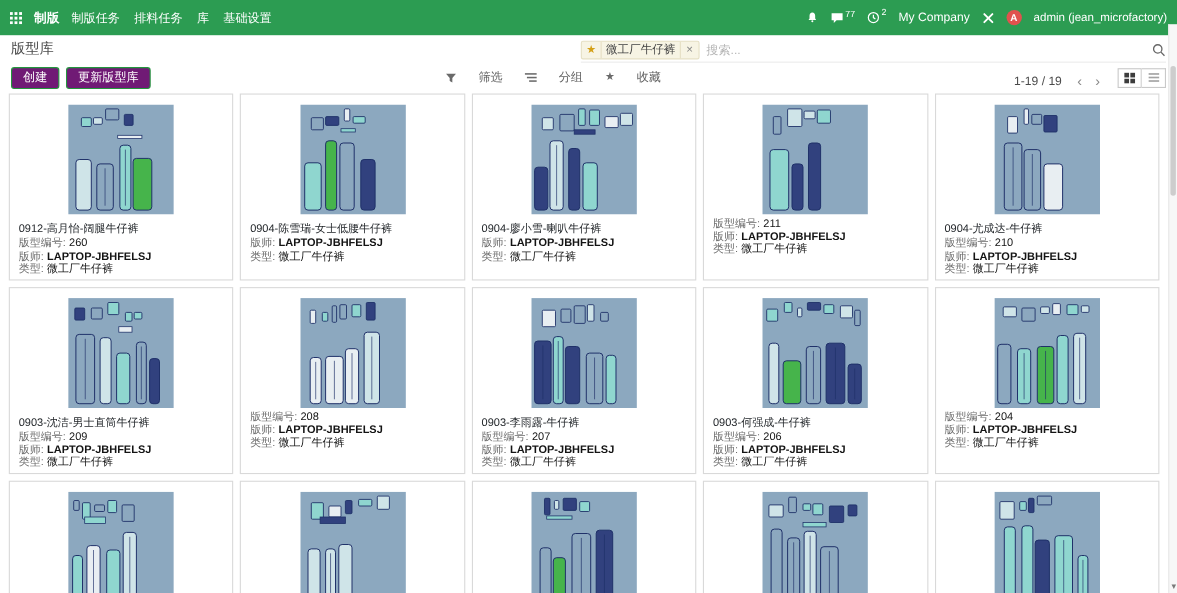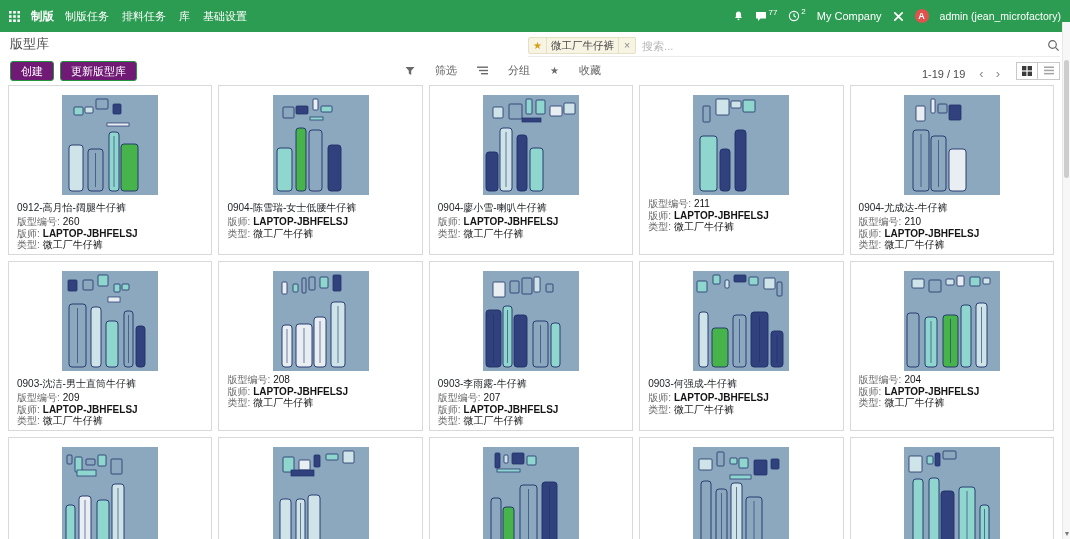--- a/index.html
+++ b/index.html
@@ -433,20 +433,23 @@
             <rect x="40" y="44" width="13" height="52" rx="3" fill="none" stroke="#1e3068" stroke-width="0.9"></rect>
             <line x1="46.5" y1="48" x2="46.5" y2="92" stroke="#1e3068" stroke-width="0.6"></line>
             <rect x="58" y="41" width="17" height="55" rx="3" fill="#31417e" stroke="#1e3068" stroke-width="0.9"></rect>
             <line x1="66.5" y1="45" x2="66.5" y2="92" stroke="#1e3068" stroke-width="0.6"></line>
             <rect x="78" y="60" width="12" height="36" rx="3" fill="#31417e" stroke="#1e3068" stroke-width="0.9"></rect>
             <line x1="84" y1="64" x2="84" y2="92" stroke="#1e3068" stroke-width="0.6"></line>
           </svg>
     </div>
     <div class="card-title">0903-何强成-牛仔裤</div>
     <div class="field">
+      <span class="lbl">版型编号:</span><span class="val">206</span>
+    </div>
+    <div class="field">
       <span class="lbl">版师:</span><span class="val bold">LAPTOP-JBHFELSJ</span>
     </div>
     <div class="field">
       <span class="lbl">类型:</span><span class="val">微工厂牛仔裤</span>
     </div>
   </div>
       <div class="card">
     <div class="thumb-wrap">
       <svg class="thumb" viewBox="0 0 96 100" preserveAspectRatio="none">
             <rect x="0" y="0" width="96" height="100" fill="#8ca8bf"></rect>

